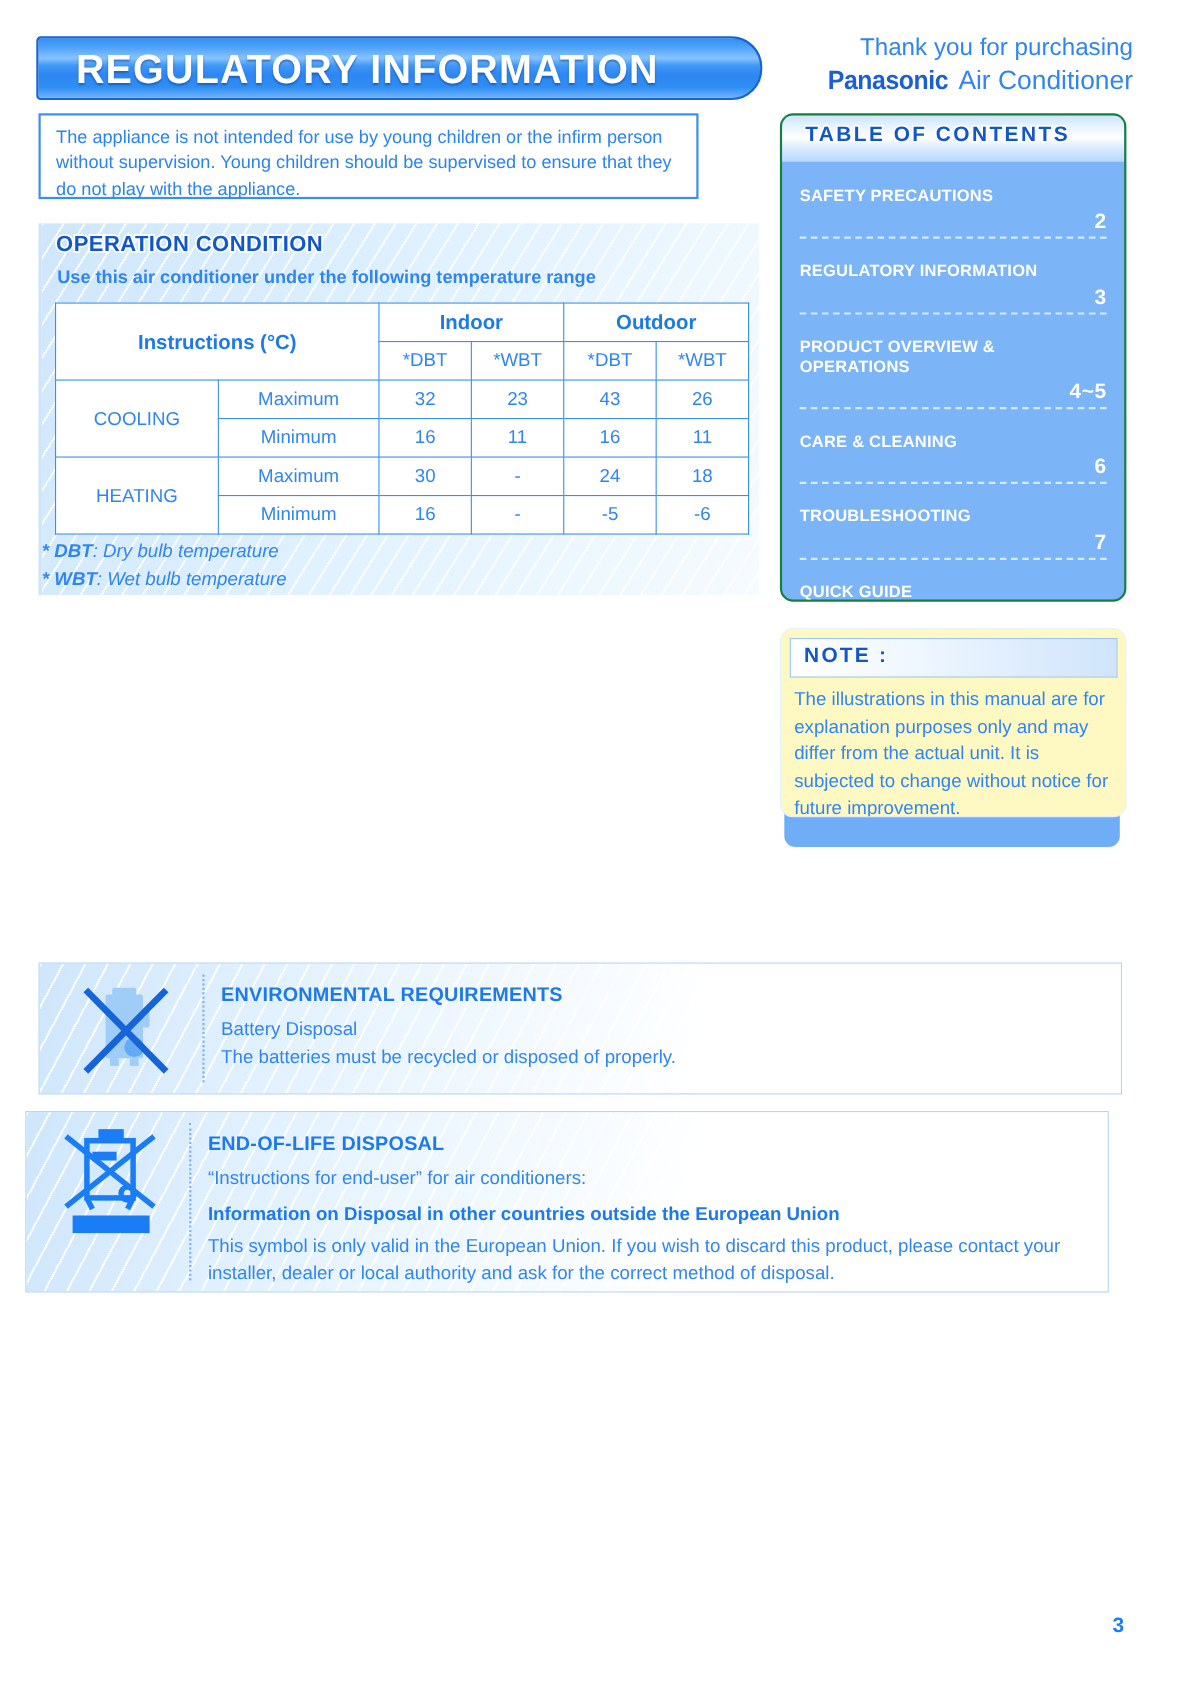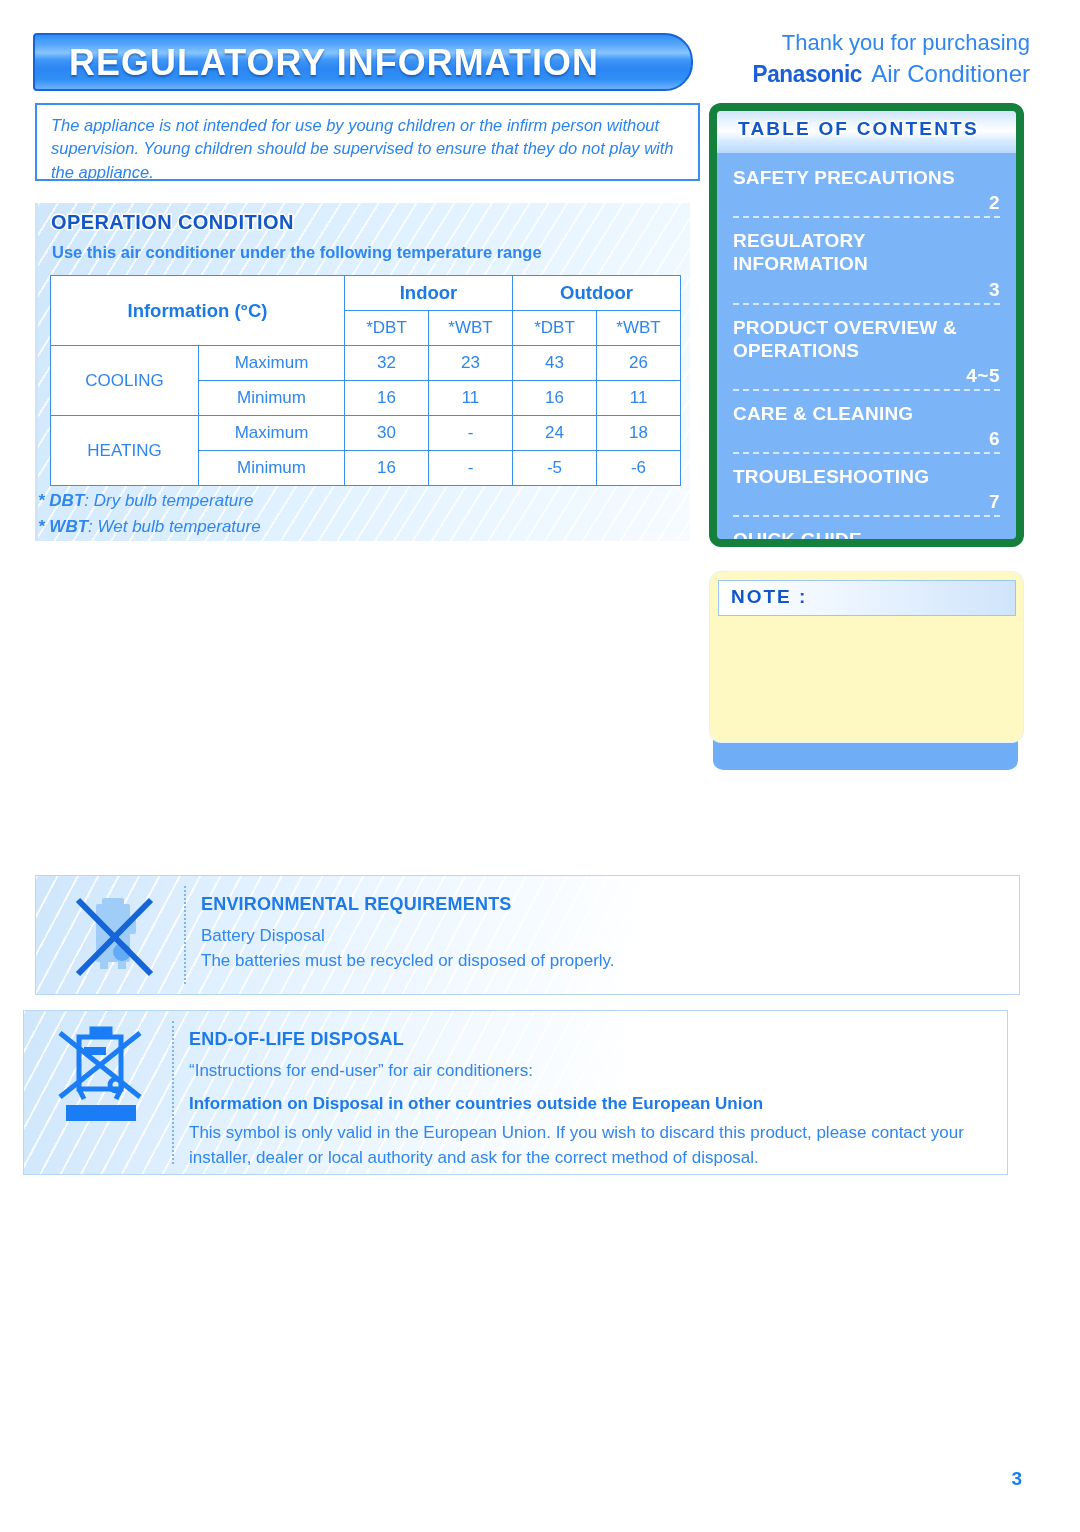--- a/index.html
+++ b/index.html
@@ -41,24 +41,23 @@
   }
   .thanks .l1{font-size:22px;color:#2f86f0;white-space:nowrap;}
   .thanks .l2{font-size:24px;color:#2f86f0;white-space:nowrap;margin-top:2px;}
   .thanks .l2 .pana{
     font-weight:bold;color:#1b5fd8;letter-spacing:-0.4px;
     transform:scaleX(.94);display:inline-block;
   }
 
   
   .warn-box{
-    position:absolute;left:35px;top:103px;width:665px;height:78px;
+    position:absolute;left:35px;top:103px;width:600px;height:78px;
     border:2px solid #3a8ef0;background:#fff;box-sizing:border-box;
     padding:9px 12px 0 14px;
-    font-style:italic;
   }
   .warn-box p{margin:0;font-size:16.5px;line-height:1.42;color:#2a84ef;}
 
   
   .op-panel{
     position:absolute;left:35px;top:203px;width:655px;height:338px;
     box-sizing:border-box;
     background:
       repeating-linear-gradient(122deg, rgba(255,255,255,.75) 0 2px, rgba(255,255,255,0) 2px 16px),
       linear-gradient(112deg,#cfe6fb 0%,#dcefff 38%,#eaf6ff 72%,#f6fbff 100%);
@@ -99,39 +98,40 @@
   
   .foot{
     position:absolute;left:38px;top:488px;font-size:17px;line-height:1.5;
     font-style:italic;color:#2f86f0;
   }
   .foot b{font-weight:bold;font-style:italic;}
 
   
   .toc{
     position:absolute;left:709px;top:103px;width:315px;height:444px;
-    border:8px solid #15803d;border-radius:12px;
+    border:2px solid #15803d;border-radius:12px;
     background:#7bb4f7;box-sizing:border-box;overflow:hidden;
   }
   .toc-head{
     position:absolute;left:0;top:0;width:100%;height:42px;
     background:linear-gradient(to bottom,#cfe4fb 0%,#eaf4ff 26%,#ffffff 48%,#d9ecff 70%,#b9d8fb 100%);
   }
   .toc-head .th{
     position:absolute;left:21px;top:7px;
     font-size:19px;font-weight:bold;letter-spacing:2.2px;
     color:#1157c9;
     -webkit-text-stroke:3px #ffffff;paint-order:stroke fill;
     white-space:nowrap;
   }
   .toc-body{position:absolute;left:0;top:44px;width:100%;padding:0 16px;box-sizing:border-box;}
   .toc-item{position:relative;padding:11px 0 4px 0;}
   .toc-item .lbl{
-    font-size:19px;font-weight:bold;color:#ffffff;line-height:1.22;
+    font-size:15px;font-weight:bold;color:#ffffff;line-height:1.22;
     letter-spacing:.2px;
+    margin-top:10px;
   }
   .toc-item .pg{
     text-align:right;font-size:19px;font-weight:bold;color:#ffffff;
     margin-top:3px;letter-spacing:.5px;
   }
   .toc-item .sep{
     position:absolute;left:0;bottom:0;width:100%;height:0;
     border-bottom:2px dashed #d6e9ff;
   }
   .toc-item.last .pg{font-size:21px;letter-spacing:3px;}
@@ -208,21 +208,21 @@
       <colgroup>
           <col style="width:148px">
           <col style="width:146px">
           <col style="width:84px">
           <col style="width:84px">
           <col style="width:84px">
           <col style="width:84px">
         </colgroup>
       <tbody>
         <tr>
-          <td class="temp-head" rowspan="2" colspan="2">Information (°C)</td>
+          <td class="temp-head" rowspan="2" colspan="2">Instructions (°C)</td>
           <td class="thead-b" colspan="2">Indoor</td>
           <td class="thead-b" colspan="2">Outdoor</td>
         </tr>
         <tr>
           <td>*DBT</td>
           <td>*WBT</td>
           <td>*DBT</td>
           <td>*WBT</td>
         </tr>
         <tr>
@@ -299,20 +299,21 @@
         <div class="pg">BACK COVER</div>
       </div>
     </div>
   </div>
 
   <div class="note-tab"></div>
   <div class="note">
     <div class="note-head">
       <div class="nh">NOTE :</div>
     </div>
+    <div class="note-body">The illustrations in this manual are for explanation purposes only and may differ from the actual unit. It is subjected to change without notice for future improvement.</div>
   </div>
 
   <div class="infopanel ip-env">
     <div class="ip-icon">
       <svg viewBox="0 0 115 95" width="115" height="95" aria-hidden="true">
         <g fill="#9fcdf7">
           <rect x="40" y="14" width="34" height="58" rx="2"></rect>
           <rect x="46" y="8" width="22" height="7" rx="2"></rect>
           <rect x="72" y="28" width="8" height="16" rx="2"></rect>
           <rect x="44" y="72" width="8" height="7"></rect>

